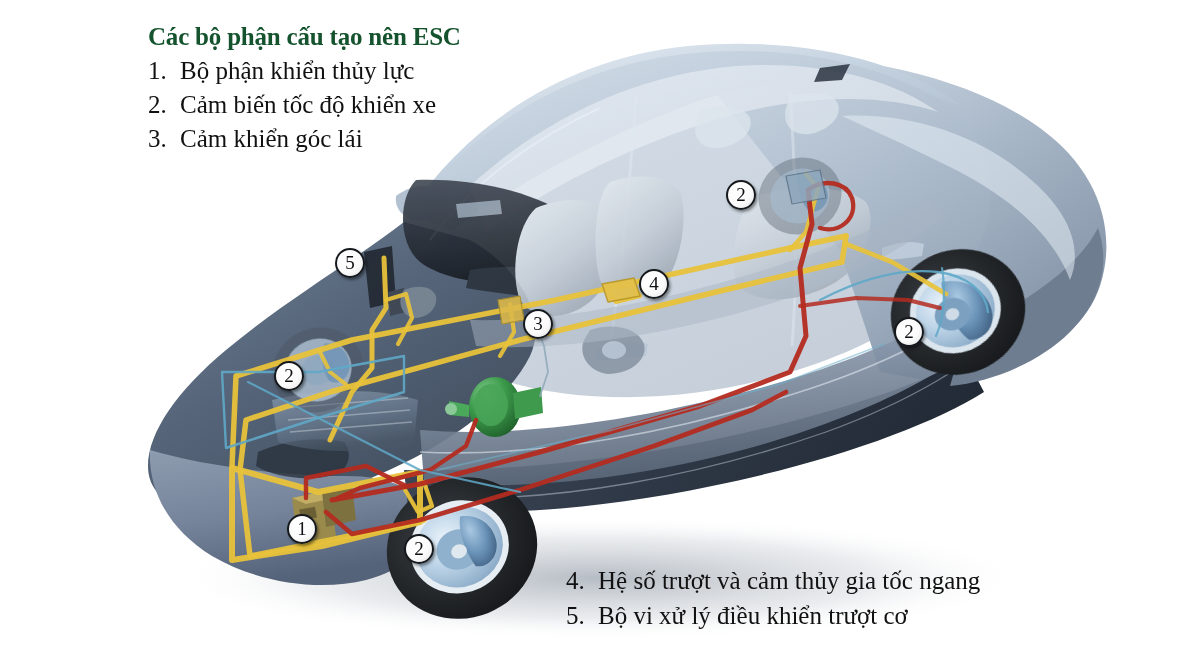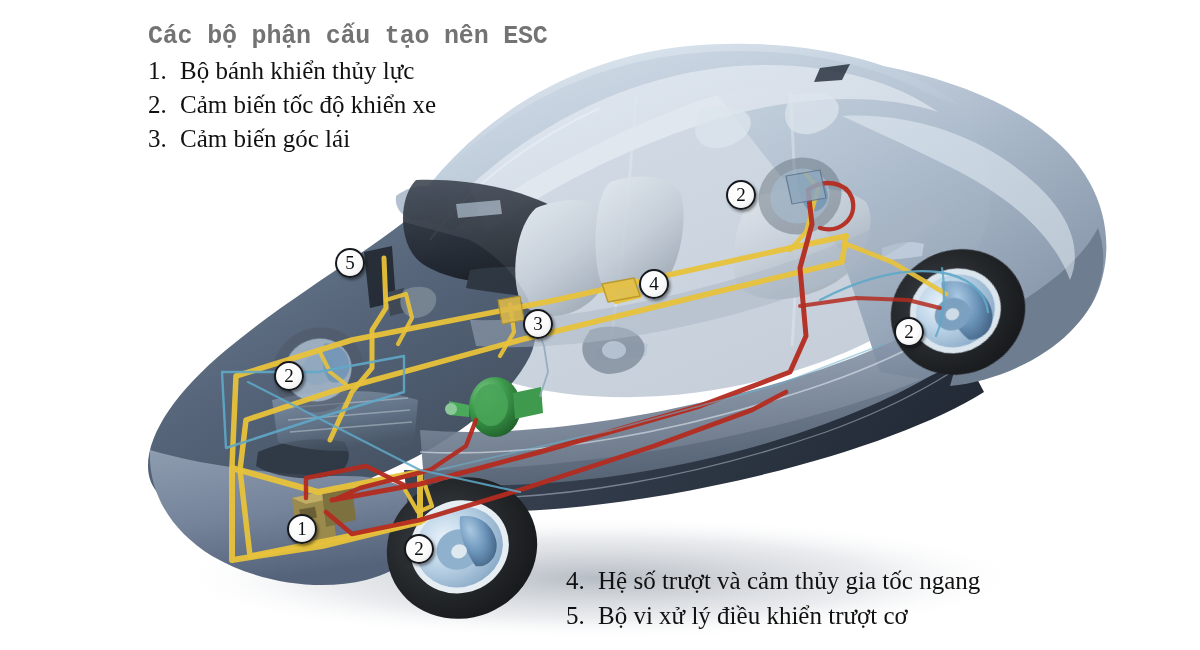--- a/index.html
+++ b/index.html
@@ -20,24 +20,24 @@
 
   
   #title-block {
     position: absolute;
     left: 148px;
     top: 22px;
     width: 430px;
     z-index: 60;
   }
   #title-block .heading {
-    font-family: Liberation Mono, monospace;
+    font-family: Liberation Serif, serif;
     font-weight: bold;
     font-size: 25px;
-    color: #737373;
+    color: #14532d;
     letter-spacing: -0.2px;
     line-height: 1.18;
     white-space: nowrap;
   }
   .legend-list {
     list-style: none;
     margin: 2px 0 0 0;
     padding: 0;
   }
   .legend-list li {
@@ -346,29 +346,29 @@
       <path d="M 498,300 L 520,296 L 524,320 L 502,324 Z" fill="#dcb94a" stroke="#b09126" stroke-width="1.2" opacity="0.9"></path>
       <path d="M 786,176 L 820,170 L 826,198 L 792,204 Z" fill="#8fa7bc" stroke="#5d7389" stroke-width="1.2" opacity="0.85"></path>
     </g>
   </svg>
 
   <div id="title-block">
     <div class="heading">Các bộ phận cấu tạo nên ESC</div>
     <ul class="legend-list">
       <li>
         <span class="num">1.</span>
-        <span class="txt">Bộ bánh khiển thủy lực</span>
+        <span class="txt">Bộ phận khiển thủy lực</span>
       </li>
       <li>
         <span class="num">2.</span>
         <span class="txt">Cảm biến tốc độ khiển xe</span>
       </li>
       <li>
         <span class="num">3.</span>
-        <span class="txt">Cảm biến góc lái</span>
+        <span class="txt">Cảm khiển góc lái</span>
       </li>
     </ul>
   </div>
 
   <div id="bottom-block">
     <ul class="legend-list">
       <li>
         <span class="num">4.</span>
         <span class="txt">Hệ số trượt và cảm thủy gia tốc ngang</span>
       </li>

